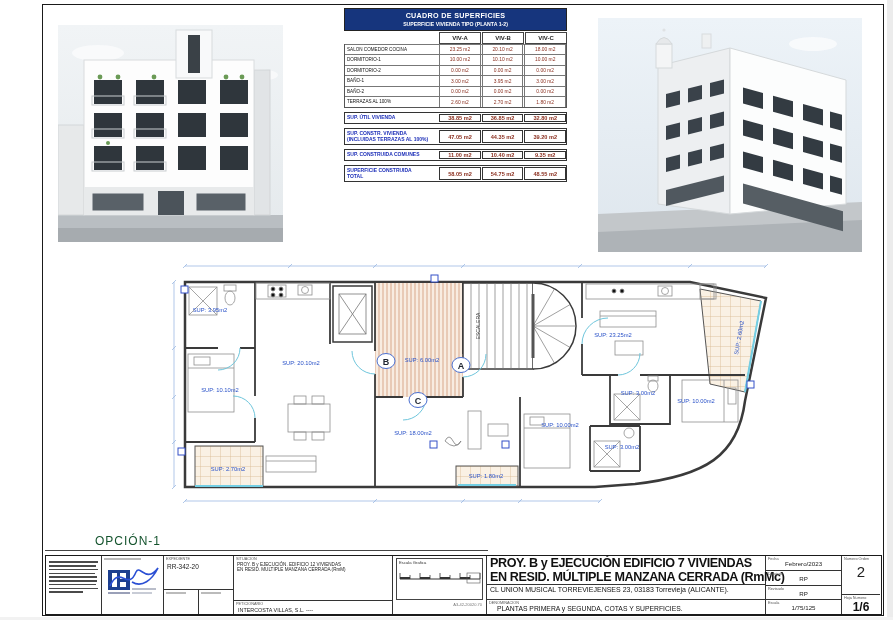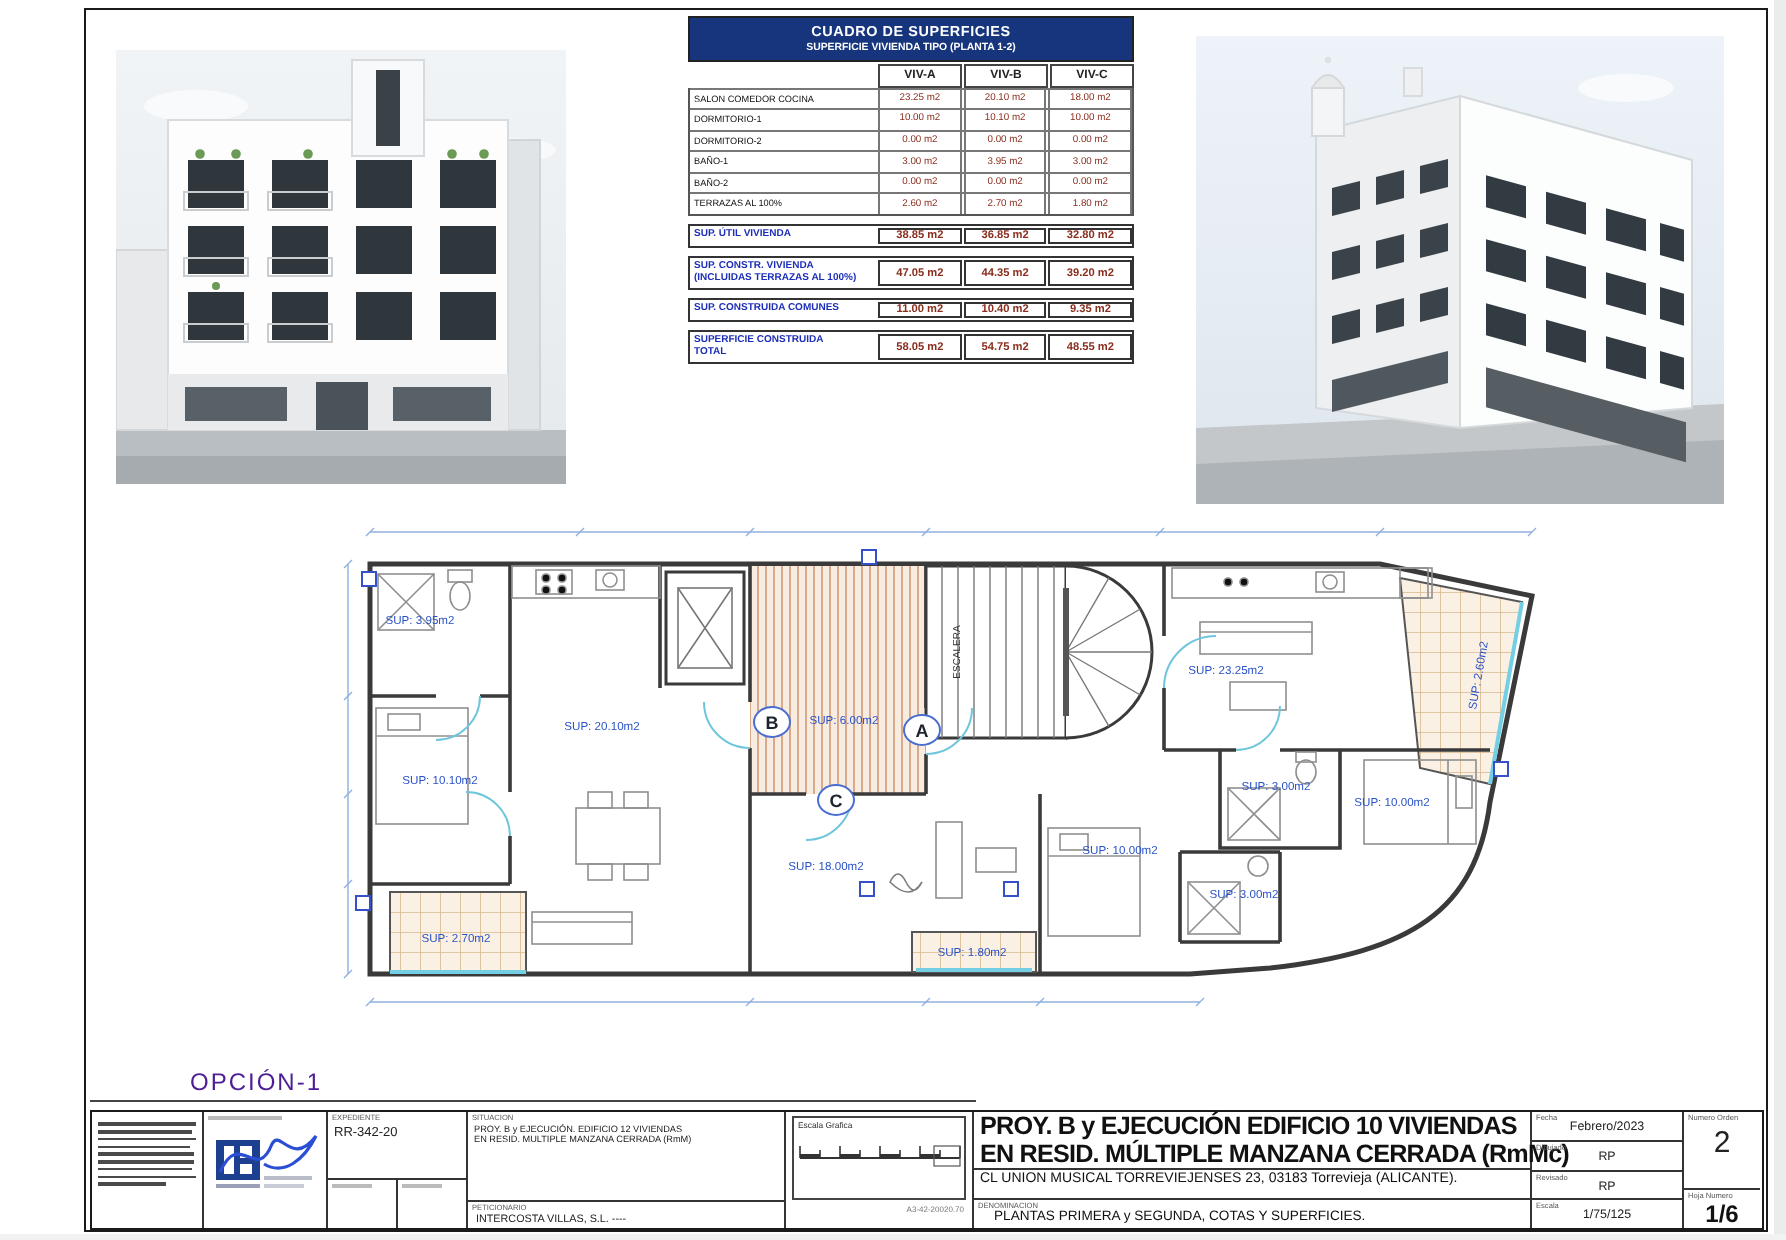--- a/index.html
+++ b/index.html
@@ -34,21 +34,21 @@
 
   
   #render-front { left:58px; top:25px; }
   #render-corner { left:598px; top:18px; }
 
   
   #plan { left:170px; top:256px; }
   svg text { font-family:"Liberation Sans", sans-serif; }
 
   
-  #opcion { left:95px; top:534px; font-size:12px; letter-spacing:1px; color:#4c1d95; }
+  #opcion { left:95px; top:534px; font-size:12px; letter-spacing:1px; color:#14532d; }
   #tb-topline { left:45px; top:550px; width:443px; border-top:1px solid #444; height:0; }
 
   
   #tblock { left:45px; top:555px; width:837px; height:60px; border:1.6px solid #1a1a1a; display:flex; background:#fff; }
   .tb-col { border-right:1px solid #333; position:relative; }
   .tiny-label { font-size:3.8px; color:#555; padding:1px 2px 0; }
   .label-bar { height:2px; width:60%; background:#bbb; margin:2px; }
   #tb-disc { width:56px; padding:3px 3px; }
   #tb-disc .dline { height:1.6px; background:#4a4a4a; margin:2.2px 0; }
   #tb-stamp { width:62px; }
@@ -515,21 +515,21 @@
         <rect x="23" y="12" width="10" height="2" fill="#333"></rect>
         <rect x="43" y="12" width="10" height="2" fill="#333"></rect>
         <rect x="63" y="12" width="10" height="2" fill="#333"></rect>
         <rect x="70" y="8" width="13" height="10" fill="none" stroke="#555" stroke-width="0.6"></rect>
       </svg>
     </div>
     <div id="sheet-code">A3-42-20020.70</div>
   </div>
 
   <div id="tb-title" class="tb-col">
-    <div class="big">PROY. B y EJECUCIÓN  EDIFICIO 10 VIVIENDAS</div>
+    <div class="big">PROY. B y EJECUCIÓN  EDIFICIO 7 VIVIENDAS</div>
     <div class="big">EN RESID. MÚLTIPLE MANZANA CERRADA (RmMc)</div>
     <div class="addr-row">CL UNION MUSICAL TORREVIEJENSES 23, 03183  Torrevieja (ALICANTE).</div>
     <div class="den-row">
       <div class="tiny-label">DENOMINACION</div>
       <div class="den">PLANTAS PRIMERA y SEGUNDA, COTAS Y SUPERFICIES.</div>
     </div>
   </div>
 
   <div id="tb-meta" class="tb-col">
     <div class="meta-row">

